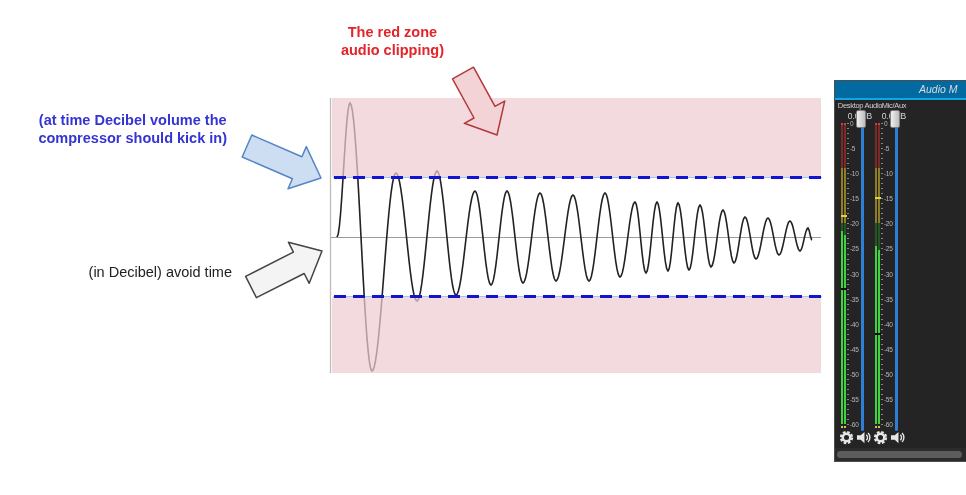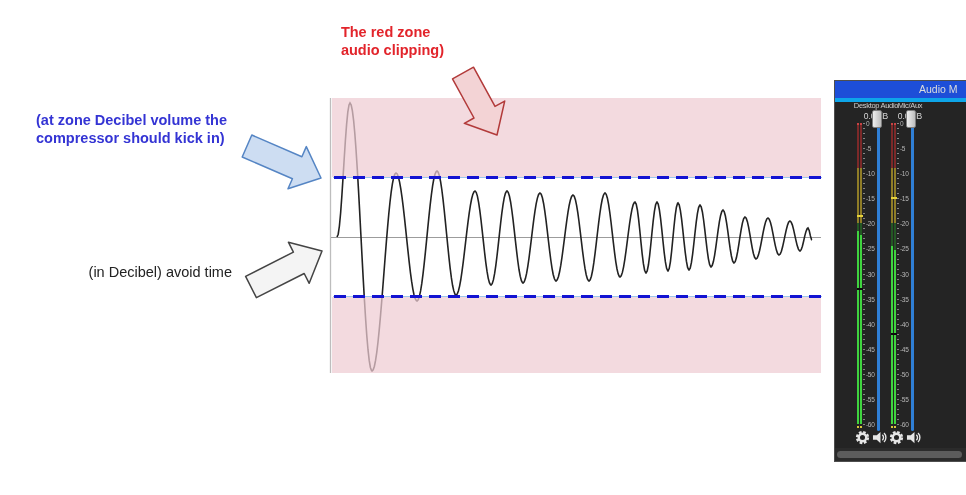--- a/index.html
+++ b/index.html
@@ -1,36 +1,36 @@
 <!DOCTYPE html>
 <html><head>
 <meta charset="utf-8">
 <style>
   html,body{margin:0;padding:0;}
   body{width:966px;height:495px;position:relative;background:#ffffff;overflow:hidden;
        font-family:"Liberation Sans",sans-serif;}
 
   
-  .note{position:absolute;text-align:left;font-size:14.5px;line-height:17.5px;font-weight:600;}
+  .note{position:absolute;text-align:center;font-size:14.5px;line-height:17.5px;font-weight:600;}
   .note-red{top:24px;right:522px;}
   .note-blue{top:112px;right:739px;}
   .note-black{top:264px;right:734px;font-weight:500;}
 
   
   #diagram{position:absolute;left:0;top:0;}
 
   
   .mixer{position:absolute;left:834px;top:80px;width:132px;height:382px;
          background:#242424;border-left:1px solid #4e4e4e;border-top:1px solid #4e4e4e;
          border-bottom:1px solid #4e4e4e;box-sizing:border-box;color:#d6d6d6;}
-  .titlebar{position:absolute;left:0;top:0;right:0;height:17px;background:#1d4ed8;
-            border-bottom:4px solid #0ea5e9;}
+  .titlebar{position:absolute;left:0;top:0;right:0;height:17px;background:#0369a1;
+            border-bottom:2px solid #0ea5e9;font-style:italic;}
   .titlebar span{position:absolute;left:84px;top:2px;font-size:10.5px;color:#dcdcdc;}
   .mixer-body{position:absolute;left:0;top:17px;right:0;bottom:0;}
-  .channel{position:absolute;top:0;bottom:18px;width:46px;margin-left:16px;}
+  .channel{position:absolute;top:0;bottom:18px;width:46px;}
   .ch0{left:2px;} .ch1{left:36px;}
   .ch-name{position:absolute;top:3px;left:-4px;right:-4px;text-align:center;
            font-size:7.5px;letter-spacing:-0.3px;color:#cfcfcf;white-space:nowrap;}
   .ch-value{position:absolute;top:13px;left:0;right:0;text-align:center;
             font-size:8.5px;color:#d8d8d8;}
   .strip{position:absolute;top:25px;width:2px;height:301px;}
   .s1{left:4px;} .s2{left:7px;}
   .ticks{position:absolute;top:25px;left:10px;width:2px;height:302px;
          background:repeating-linear-gradient(to bottom,#868686 0 1px,transparent 1px 5.02px);}
   .scale{position:absolute;top:25px;left:13px;width:18px;height:301px;}
@@ -65,21 +65,21 @@
     <polygon points="242.2,157.0 292.4,178.7 288.0,188.8 321.0,178.0 306.3,146.6 301.9,156.7 251.8,135.0" fill="#cdddf2" stroke="#5585c4" stroke-width="1.5" stroke-linejoin="round"></polygon>
     <polygon points="256.4,297.7 304.2,273.5 309.2,283.3 322.0,251.0 288.4,242.2 293.4,252.1 245.6,276.3" fill="#f4f4f4" stroke="#444444" stroke-width="1.5" stroke-linejoin="round"></polygon>
   </svg>
 
 <div class="note note-red" style="color: rgb(226, 36, 43);">
   <div>The red zone</div>
   <div>audio clipping)</div>
 </div>
 
 <div class="note note-blue" style="color: rgb(52, 52, 212);">
-  <div>(at zone Decibel volume the</div>
+  <div>(at time Decibel volume the</div>
   <div>compressor should kick in)</div>
 </div>
 
 <div class="note note-black" style="color: rgb(34, 34, 34);">
   <div>(in Decibel) avoid time</div>
 </div>
 
 <div class="mixer">
   <div class="titlebar">
     <span>Audio M</span>

